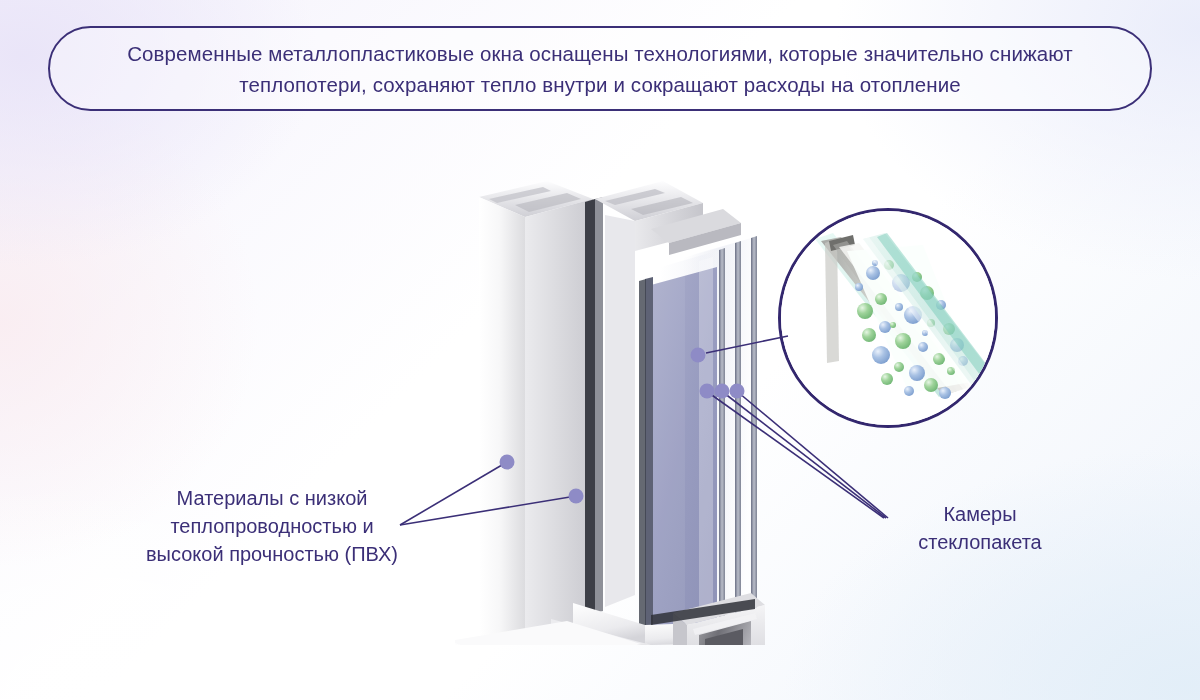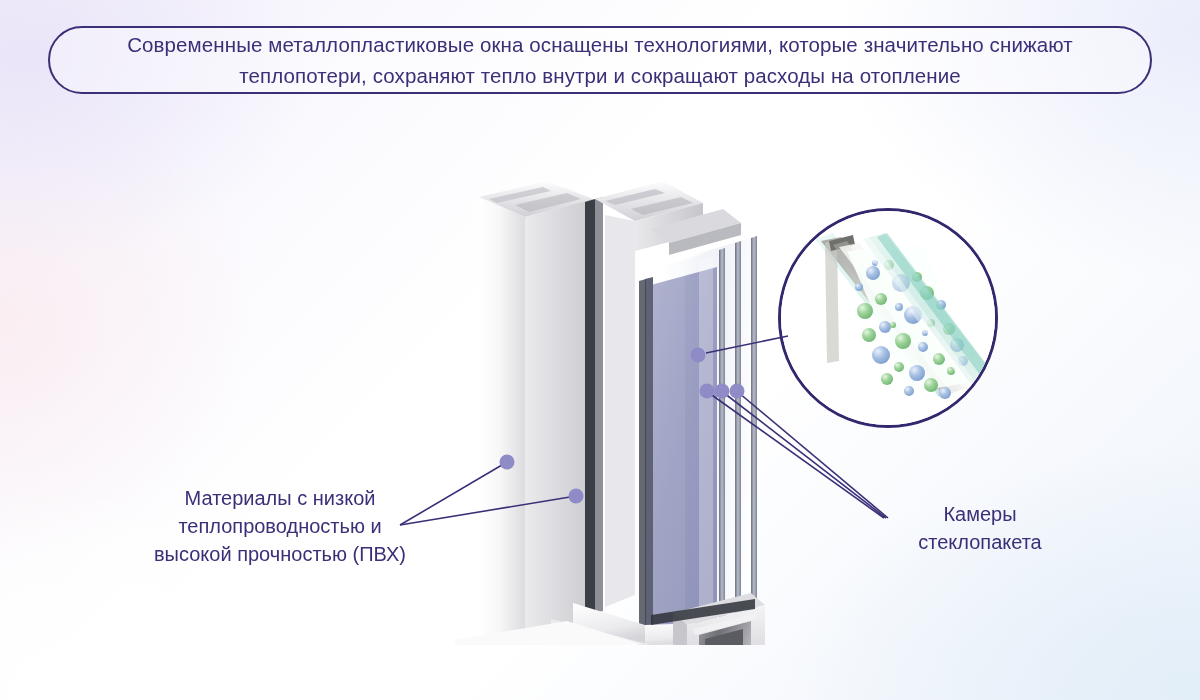--- a/index.html
+++ b/index.html
@@ -25,21 +25,21 @@
       linear-gradient(135deg, #f4f2fc 0%, #ffffff 42%, #ffffff 60%, #eef3fb 100%);
     overflow: hidden;
   }
 
   
   .header-box {
     position: absolute;
     left: 48px;
     top: 26px;
     width: 1104px;
-    height: 68px;
+    height: 85px;
     box-sizing: border-box;
     border: 2px solid #3b2f77;
     border-radius: 48px;
     background: rgba(255,255,255,0.35);
     display: flex;
     align-items: center;
     justify-content: center;
     padding: 0 34px;
   }
   .header-text {
@@ -53,21 +53,21 @@
   
   .label {
     position: absolute;
     color: #3b2f77;
     font-size: 20px;
     line-height: 28px;
     text-align: center;
     white-space: pre-line;
   }
   #label-gas   { left: 700px; top: 138px; width: 352px; }
-  #label-pvc   { left: 112px; top: 484px; width: 336px; text-align: center; }
+  #label-pvc   { left: 104px; top: 484px; width: 336px; text-align: center; }
   #label-cham  { left: 862px; top: 500px; width: 236px; }
 
   
   #leaders { position: absolute; inset: 0; width: 1200px; height: 700px; }
 
   
   #window-art {
     position: absolute;
     left: 455px;
     top: 175px;

